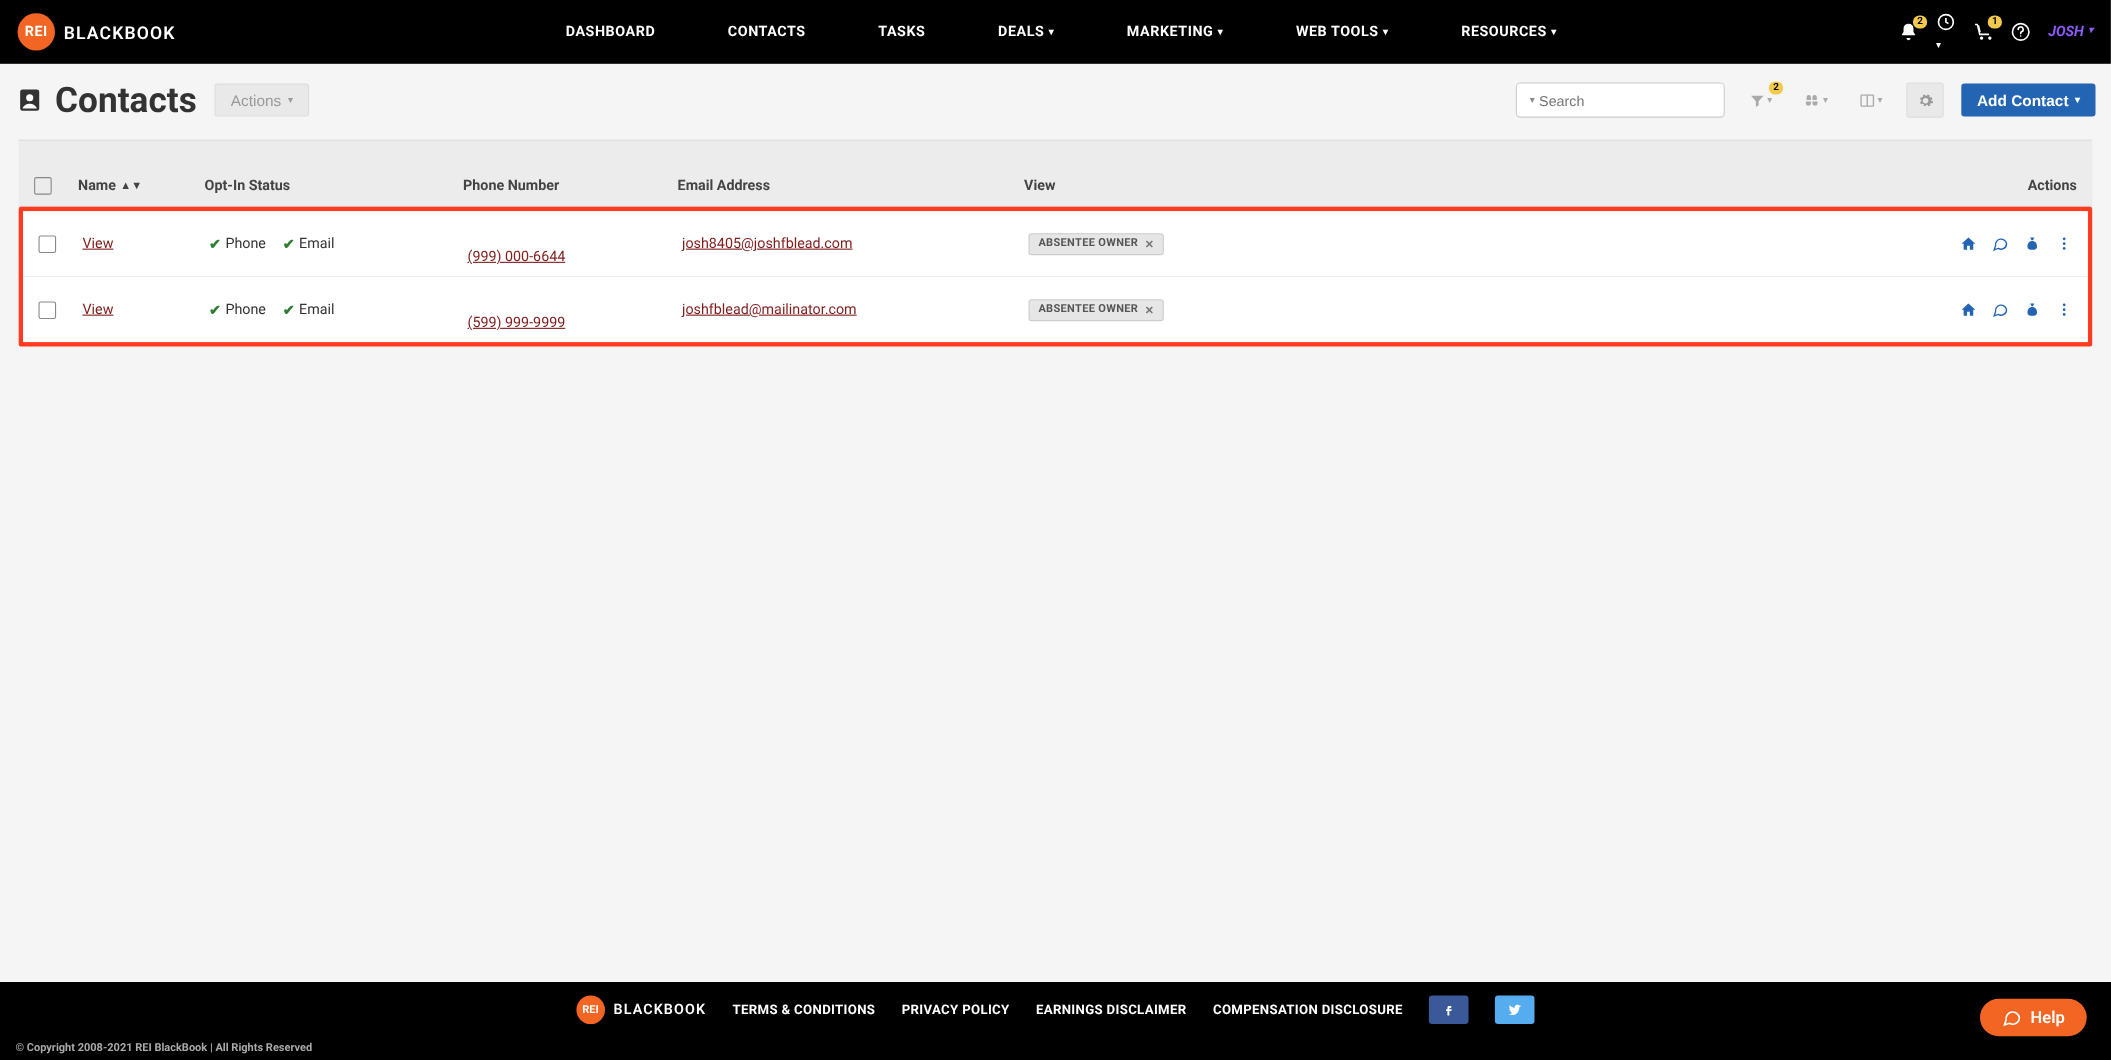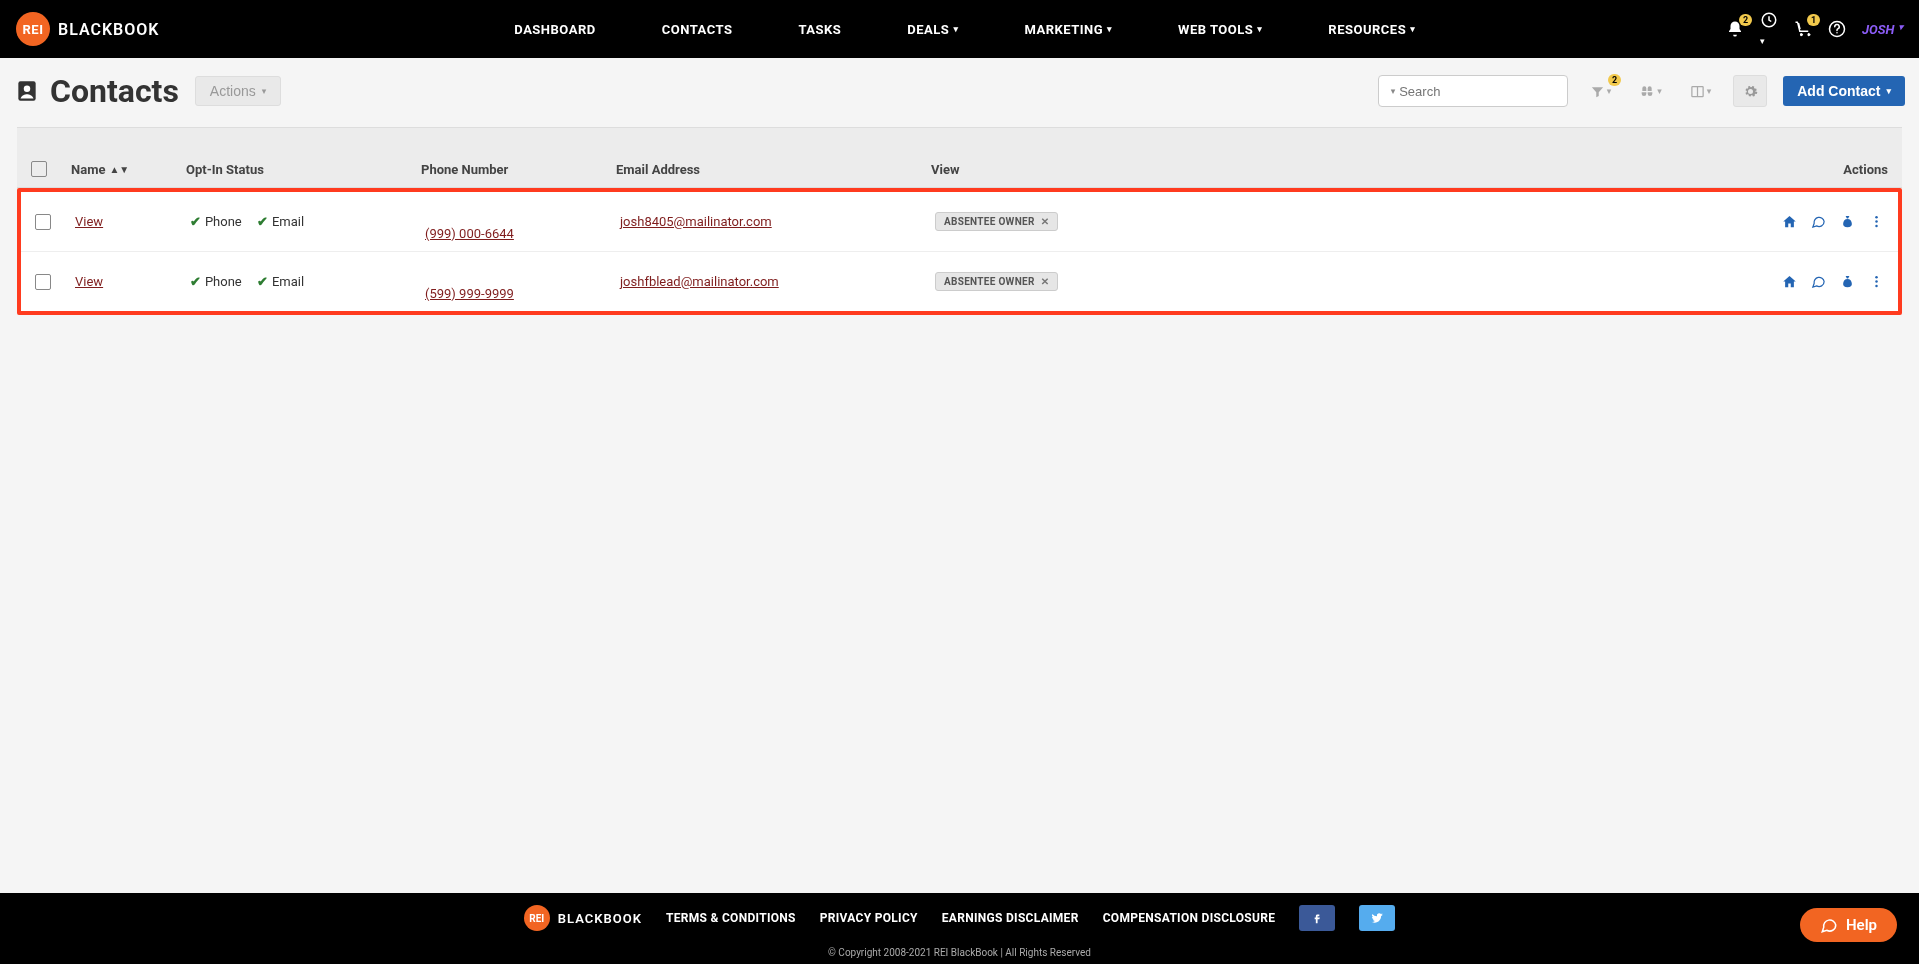--- a/index.html
+++ b/index.html
@@ -58,21 +58,21 @@
 
 .footer { position: fixed; bottom: 0; left: 0; right: 0; background: #000; color: #fff; }
 .footer-top { display: flex; align-items: center; justify-content: center; gap: 24px; padding: 12px 0; }
 .footer-logo { display: flex; align-items: center; gap: 8px; }
 .footer-logo-circle { width: 26px; height: 26px; border-radius: 50%; background: #f26522; color: #fff; display: flex; align-items: center; justify-content: center; font-weight: 700; font-size: 10px; }
 .footer-logo-text { color: #fff; font-weight: 600; letter-spacing: 1px; font-size: 13px; }
 .footer-link { color: #fff; font-weight: 700; font-size: 12px; letter-spacing: 0.3px; cursor: pointer; }
 .social-btn { width: 36px; height: 26px; border-radius: 3px; display: flex; align-items: center; justify-content: center; color: #fff; cursor: pointer; }
 .fb { background: #3b5998; }
 .tw { background: #55acee; }
-.footer-copy { text-align: center; font-size: 10px; color: #aaa; padding: 4px 14px 6px; }
+.footer-copy { text-align: left; font-size: 10px; color: #aaa; padding: 4px 14px 6px; font-weight: bold; }
 
 
 .help-bubble { position: fixed; bottom: 22px; right: 22px; background: #f26522; color: #fff; padding: 8px 20px; border-radius: 24px; font-weight: 600; font-size: 15px; display: flex; align-items: center; gap: 8px; cursor: pointer; box-shadow: 0 4px 10px rgba(0,0,0,0.2); z-index: 100; }
 
 svg { display: block; }
 </style>
 </head>
 <body>
 
 <div class="topnav">
@@ -223,21 +223,21 @@
         <span class="optin-item">
             <span class="check-green">✔</span>
             <span>Phone</span>
           </span>
         <span class="optin-item">
             <span class="check-green">✔</span>
             <span>Email</span>
           </span>
       </div>
       <div class="col-phone"><span class="link">(999) 000-6644</span></div>
-      <div class="col-email"><span class="link">josh8405@mailinator.com</span></div>
+      <div class="col-email"><span class="link">josh8405@joshfblead.com</span></div>
       <div class="col-tags"><span class="tag-pill">
             <span>ABSENTEE OWNER</span>
             <span class="tag-x">✕</span>
           </span></div>
       <div class="col-actions row-actions">
         <span class="row-action-icon">
             <svg width="15" height="15" viewBox="0 0 24 24" fill="#2465b3">
               <path d="M12 3l10 9h-3v9h-5v-6h-4v6H5v-9H2l10-9z"></path>
             </svg>
           </span>

